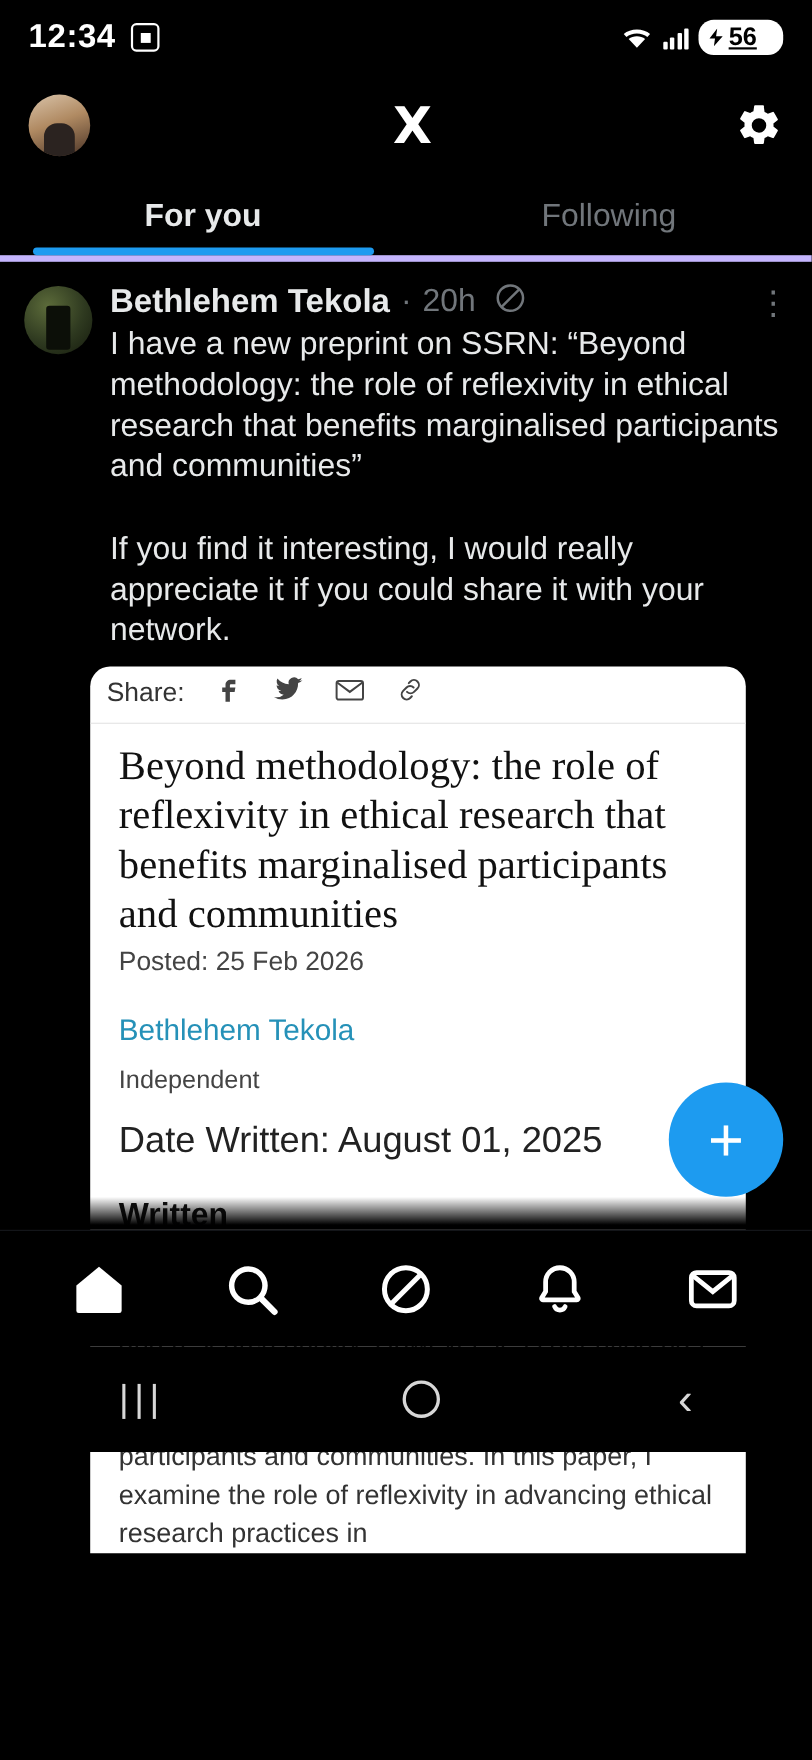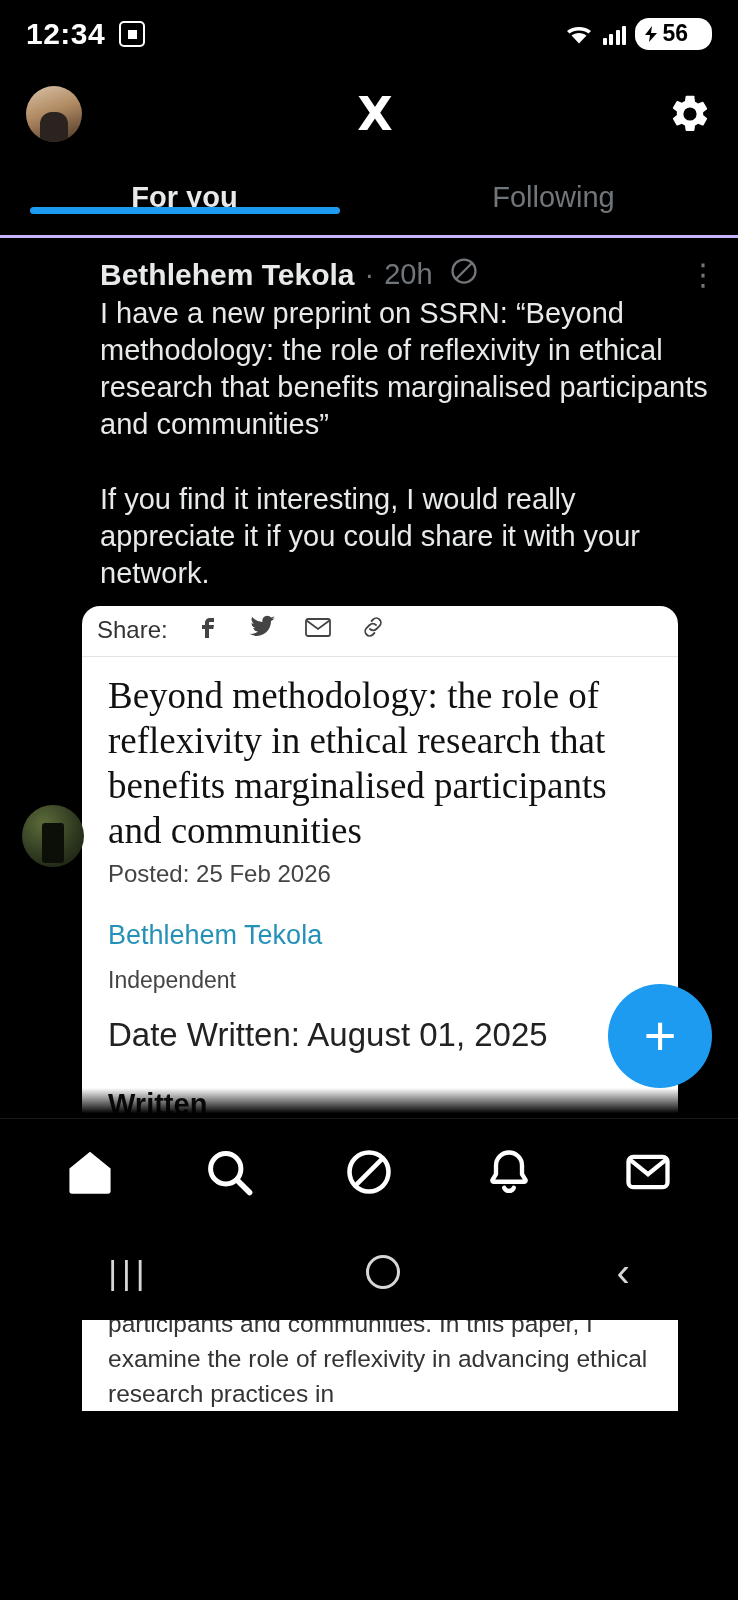--- a/index.html
+++ b/index.html
@@ -30,20 +30,21 @@
   .sig span { width: 4px; background: #fff; border-radius: 1px; }
   .sig span:nth-child(1){height:7px;}
   .sig span:nth-child(2){height:11px;}
   .sig span:nth-child(3){height:15px;}
   .sig span:nth-child(4){height:19px;}
   .battery {
     background: #fff; color: #000; border-radius: 14px;
     font-size: 23px; font-weight: 700; padding: 2px 24px 3px 8px;
     display: flex; align-items: center; gap: 3px; min-width: 74px;
     justify-content: center;
+    text-decoration: underline;
   }
 
   
   .appbar {
     height: 92px; display: flex; align-items: center;
     justify-content: space-between; padding: 0 26px;
   }
   .avatar {
     width: 56px; height: 56px; border-radius: 50%;
     background: linear-gradient(160deg,#d9c3a9 0%, #b08a62 45%, #4a3326 100%);
@@ -51,36 +52,36 @@
   }
   .avatar::after {
     content: ""; position: absolute; left: 14px; top: 26px;
     width: 28px; height: 30px; border-radius: 12px 12px 4px 4px;
     background: #2b2320;
   }
   .x-logo { font-size: 46px; font-weight: 700; color: #fff; line-height: 1; font-family: "DejaVu Sans", sans-serif;}
   .gear { width: 44px; height: 44px; }
 
   
-  .tabs { display: flex; height: 78px; border-bottom: 3px solid #c4b5fd; align-items: center; }
+  .tabs { display: flex; height: 78px; border-bottom: 6px solid #c4b5fd; }
   .tab {
     flex: 1; display: flex; align-items: center; justify-content: center;
     font-size: 29px; position: relative;
   }
   .tab.active { color: #e7e9ea; font-weight: 700; }
   .tab.inactive { color: #71767b; font-weight: 400; }
   .tab.active::after {
     content: ""; position: absolute; bottom: 0; left: 50%;
     transform: translateX(-50%);
     width: 310px; height: 7px; background: #1d9bf0; border-radius: 4px;
   }
 
   
   .feed { padding: 18px 0 0 0; }
-  .tweet { display: flex; padding: 0 20px 0 22px; gap: 16px; align-items: center; }
+  .tweet { display: flex; padding: 0 20px 0 22px; gap: 16px; }
   .tweet-avatar {
     width: 62px; height: 62px; border-radius: 50%; flex: none;
     background: radial-gradient(circle at 35% 30%, #5c6b3a 0%, #2f3a20 55%, #141a0d 100%);
     position: relative; overflow: hidden; margin-top: 4px;
   }
   .tweet-avatar::before {
     content: ""; position: absolute; left: 20px; top: 18px;
     width: 22px; height: 40px; background: #0c0f08; border-radius: 3px;
   }
   .tweet-body { flex: 1; min-width: 0; }

